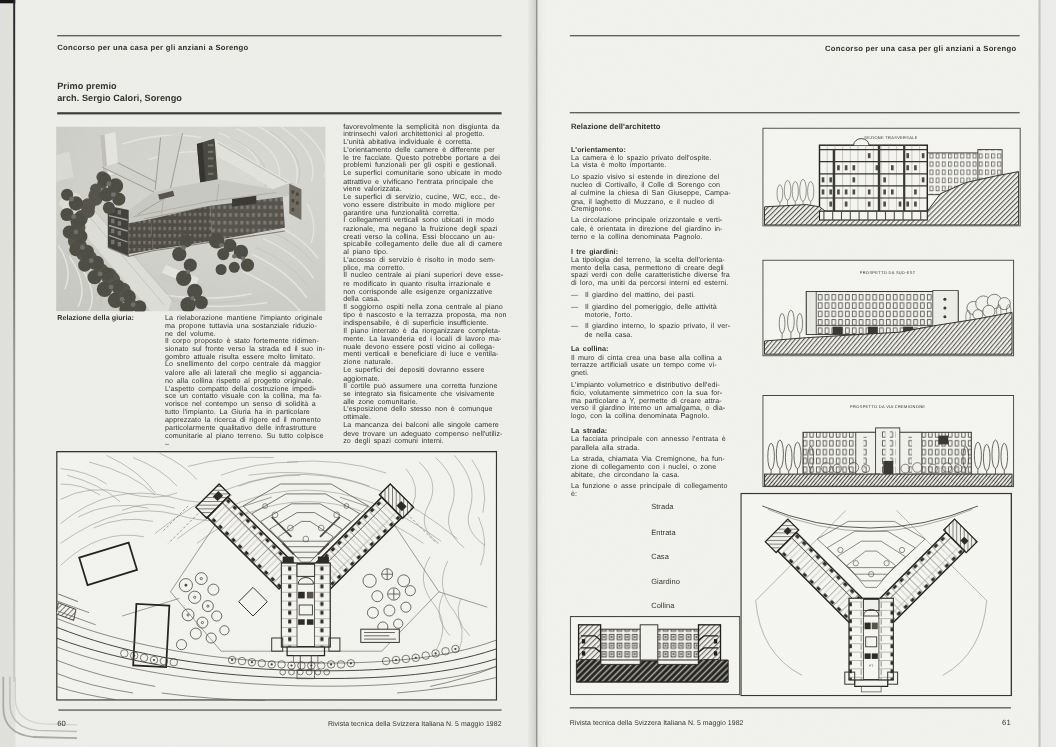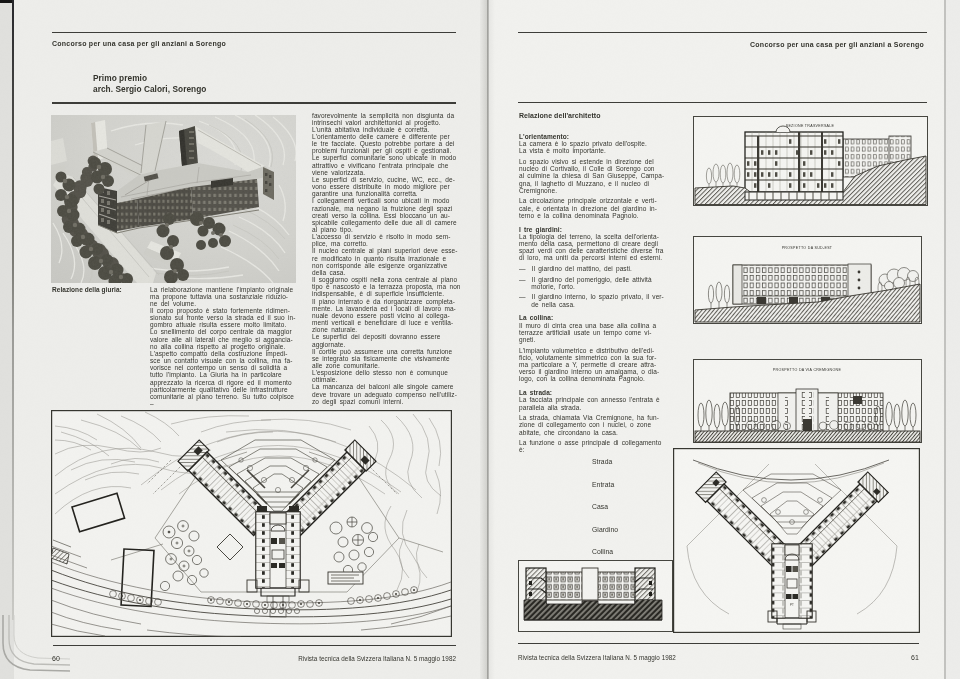--- a/index.html
+++ b/index.html
@@ -34,21 +34,21 @@
   <div class="abs" style="left:944px;top:0;width:1.5px;height:679px;background:#c2c2bf;"></div>
 
   <svg class="abs" style="left:0;top:615px" width="70" height="64" viewBox="0 0 70 64">
     <path d="M3,0 L3,28 Q3,52 30,55 L70,56" fill="none" stroke="#a9a9a5" stroke-width="1.6"></path>
     <path d="M9,0 L9,24 Q9,46 34,49 L70,50" fill="none" stroke="#bcbcb8" stroke-width="1.3"></path>
     <path d="M14,0 L14,20 Q14,40 38,43 L70,44" fill="none" stroke="#cfcfcb" stroke-width="1"></path>
   </svg>
 
   <div class="rule" style="left:52px;top:31.5px;width:404px;"></div>
   <div class="t b" style="left:52px;top:40px;font-size:7px;letter-spacing:0.25px;">Concorso per una casa per gli anziani a Sorengo</div>
-  <div class="t b" style="left:52px;top:73px;font-size:8.3px;line-height:10.5px;margin-left:41px;">Primo premio<br>arch. Sergio Calori, Sorengo</div>
+  <div class="t b" style="left:52px;top:73px;font-size:8.3px;line-height:10.5px;">Primo premio<br>arch. Sergio Calori, Sorengo</div>
   <div class="rule" style="left:52px;top:102px;width:404px;"></div>
 
   <svg class="abs" style="left:51px;top:115px;" width="245" height="168" viewBox="0 0 245 168">
     <defs>
       <pattern id="winD" width="5.2" height="7" patternUnits="userSpaceOnUse">
         <rect width="5.2" height="7" fill="#514f48"></rect>
         <rect x="1.2" y="1.8" width="2.6" height="3.2" fill="#7b796f"></rect>
       </pattern>
       <pattern id="winD2" width="4.6" height="6.4" patternUnits="userSpaceOnUse">
         <rect width="4.6" height="6.4" fill="#4a4841"></rect>

